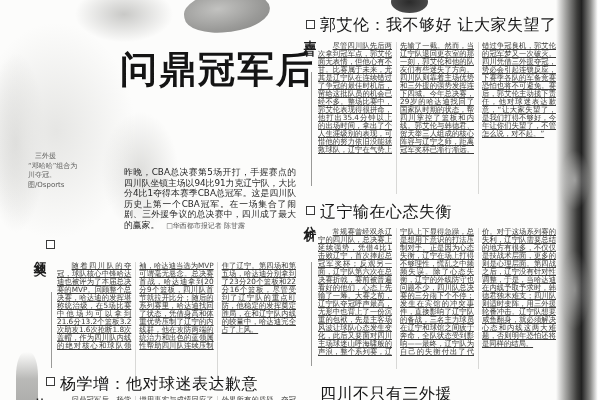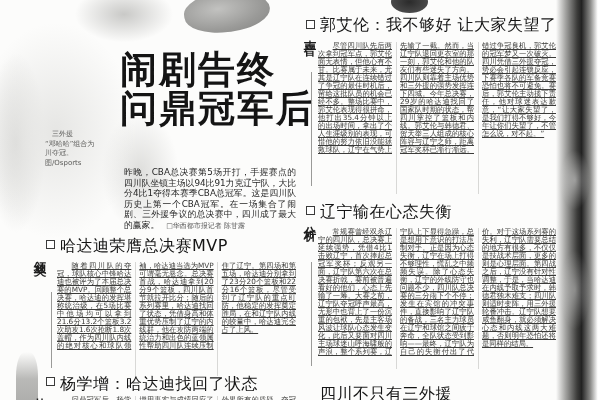--- a/index.html
+++ b/index.html
@@ -21,22 +21,22 @@
     border-radius:40% 40% 0 0;}
   .edge-shadow{position:absolute;left:556px;top:0;width:44px;height:400px;background:
     linear-gradient(90deg, rgba(0,0,0,0) 0%, #a2a2a0 22%, #3c3c3a 48%, #222 58%, #8a8a88 78%, #fff 95%);}
   .edge-light1{position:absolute;left:560px;top:150px;width:30px;height:60px;
     background:radial-gradient(rgba(255,255,255,.45), rgba(255,255,255,0) 70%);}
   .edge-light2{position:absolute;left:560px;top:250px;width:30px;height:80px;
     background:radial-gradient(rgba(255,255,255,.35), rgba(255,255,255,0) 70%);}
   
   .main-headline{position:absolute;left:120px;top:50px;width:180px;
     font-size:37px;line-height:39px;font-weight:bold;color:#141414;letter-spacing:2px;white-space:nowrap;}
-  .photo-caption{position:absolute;left:28px;top:130px;width:84px;
-    font-size:7px;line-height:9.6px;color:#5a5a58;white-space:pre-line;margin-left:17px;}
+  .photo-caption{position:absolute;left:28px;top:152px;width:84px;
+    font-size:7px;line-height:9.6px;color:#5a5a58;white-space:pre-line;}
   .lead-body{position:absolute;left:124px;top:135px;width:172px;
     font-size:8.8px;line-height:10.6px;text-align:justify;color:#262626;margin-top:32px;}
   .lead-byline{font-size:7px;color:#555;}
   
   .marker{position:absolute;width:7px;height:7px;border:1.4px solid #3a3a3a;background:#fff;}
   .vtag{position:absolute;writing-mode:vertical-rl;text-orientation:upright;
     font-size:12.5px;font-weight:bold;color:#1d1d1d;letter-spacing:3px;}
   .vrule{position:absolute;width:1px;background:#9a9a98;}
   .sec-title{position:absolute;font-weight:normal;color:#151515;font-size:16px;
     letter-spacing:.5px;white-space:nowrap;}
@@ -48,40 +48,38 @@
 <body>
 
 <div class="page">
 
   <div class="photo"></div>
   <div class="fist"></div>
   <div class="head-blob"></div>
   <div class="smudge"></div>
 
   <div class="main-headline">
-    <div>闹剧告终</div>
     <div>问鼎冠军后</div>
   </div>
 
   <div class="photo-caption">　三外援
 “邓哈哈”组合为
 川夺冠。
 图/Osports</div>
 
   <p class="lead-body"><span class="indent" style="display:inline;">昨晚，CBA总决赛第5场开打，手握赛点的四川队坐镇主场以94比91力克辽宁队，大比分4比1夺得本赛季CBA总冠军。这是四川队历史上第一个CBA冠军。在一场集合了闹剧、三外援争议的总决赛中，四川成了最大的赢家。</span><span class="lead-byline">　□华西都市报记者 陈甘露</span></p>
 
   <div class="marker" style="left:46px;top:240px;"></div>
   <div class="vtag" style="left:31px;top:251px;">颁奖</div>
   <div class="vrule" style="left:51px;top:292px;height:76px;"></div>
-  <div class="sec-title" style="left:60px;top:236px;">哈达迪荣膺总决赛MVP</div>
   <div class="sec-body indent" style="left:57px;top:262px;width:239px;height:114px;">随着四川队的夺冠，球队核心中锋哈达迪也被评为了本届总决赛的MVP。回顾整个总决赛，哈达迪的发挥堪称统治级，在5场比赛中他场均可以拿到21.6分13.2个篮板3.2次助攻1.6次抢断1.8次盖帽，作为四川队内线的绝对核心和球队领袖，哈达迪当选为MVP可谓毫无悬念。总决赛首战，哈达迪拿到20分9个篮板，四川队首节就拉开比分；随后的系列赛里，哈达迪找回了状态，凭借身高和体重优势压制了辽宁的内线群，他在攻防两端的统治力和出色的蓝领属性帮助四川队连续压制住了辽宁。第四场和第五场，哈达迪分别拿到了23分20个篮板和22分16个篮板，尽管受到了辽宁队的重点盯防，他稳定的发挥奠定胜局，在和辽宁队内线的较量中，哈达迪完全占了上风。</div>
 
   <div class="marker" style="left:46px;top:377px;"></div>
   <div class="vtag" style="left:31px;top:388px;">帅</div>
-  <div class="sec-title" style="left:60px;top:374px;">杨学增：哈达迪找回了状态</div>
+  <div class="sec-title" style="left:60px;top:374px;">杨学增：他对球迷表达歉意</div>
   <div class="sec-body indent" style="left:57px;top:396px;width:239px;height:12px;">问鼎冠军后，杨学增用事实与成绩回应了外界所有的质疑，夺冠之后他表示，本赛季球队顶住了压力。</div>
 
   <div class="marker" style="left:306px;top:20px;"></div>
   <div class="vtag" style="left:301px;top:30px;">声音</div>
   <div class="vrule" style="left:311px;top:72px;height:114px;"></div>
   <div class="sec-title" style="left:320px;top:15px;">郭艾伦：我不够好 让大家失望了</div>
   <div class="sec-body indent" style="left:318px;top:42px;width:238px;height:152px;">尽管四川队先后两次拿到冠军点，郭艾伦面无表情，但他心有不甘。比赛属于未来，尤其是辽宁队在连续错过了争冠的最佳时机后，留给这批队员的机会已经不多。整场比赛中，郭艾伦表现得很拼命，他打出35.4分钟以上的出场时间，拿出了个人生涯级别的表现，可惜他的努力依旧没能拯救球队，辽宁在气势上先输了一截。然而，当辽宁队退回更衣室的那一刻，郭艾伦和他的队友们有些迷失了方向。四川队则靠着主场优势和三外援的强势发挥连下四城。今年总决赛，29岁的哈达迪找回了国家队时期的状态，帮四川掌控了篮板和内线。郭艾伦与韩德君、贺天举三人组成的核心阵容与辽宁之师，距离冠军奖杯已渐行渐远。错过争冠良机，郭艾伦的冠军梦又一次破灭。四川凭借三外援夺冠，势必会引起连锁反应，下赛季各队的军备竞赛恐怕也将不可避免。赛后，郭艾伦主动揽下责任，他对球迷表达歉意，“让大家失望了，是我们打得不够好，今年让你们失望了，不管怎么说，对不起。”</div>
 
   <div class="marker" style="left:306px;top:206px;"></div>
   <div class="vtag" style="left:301px;top:216px;">分析</div>

